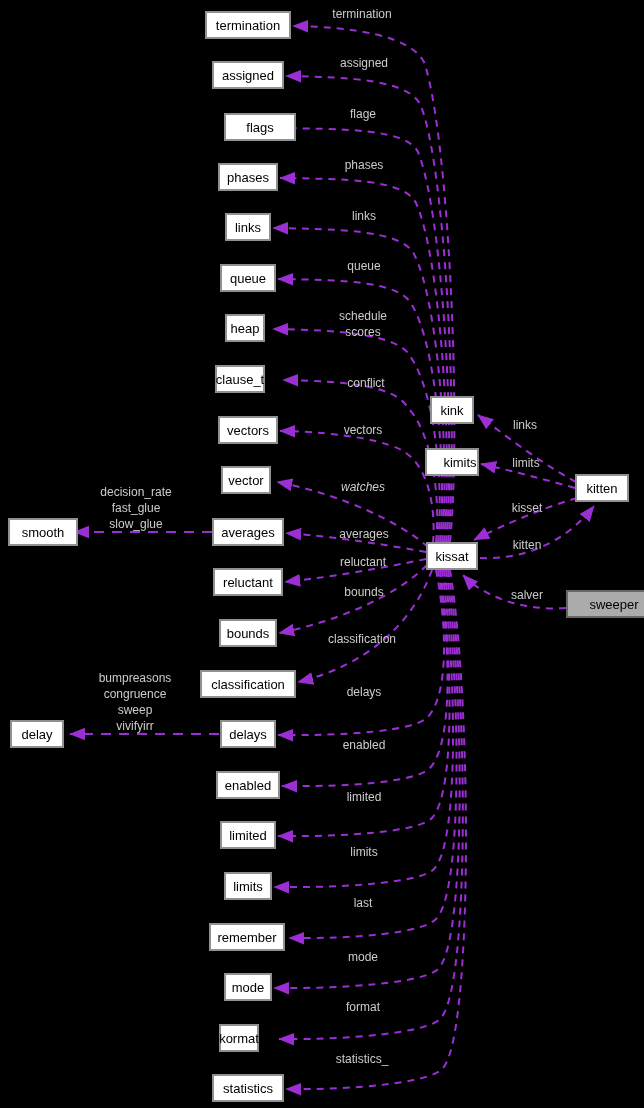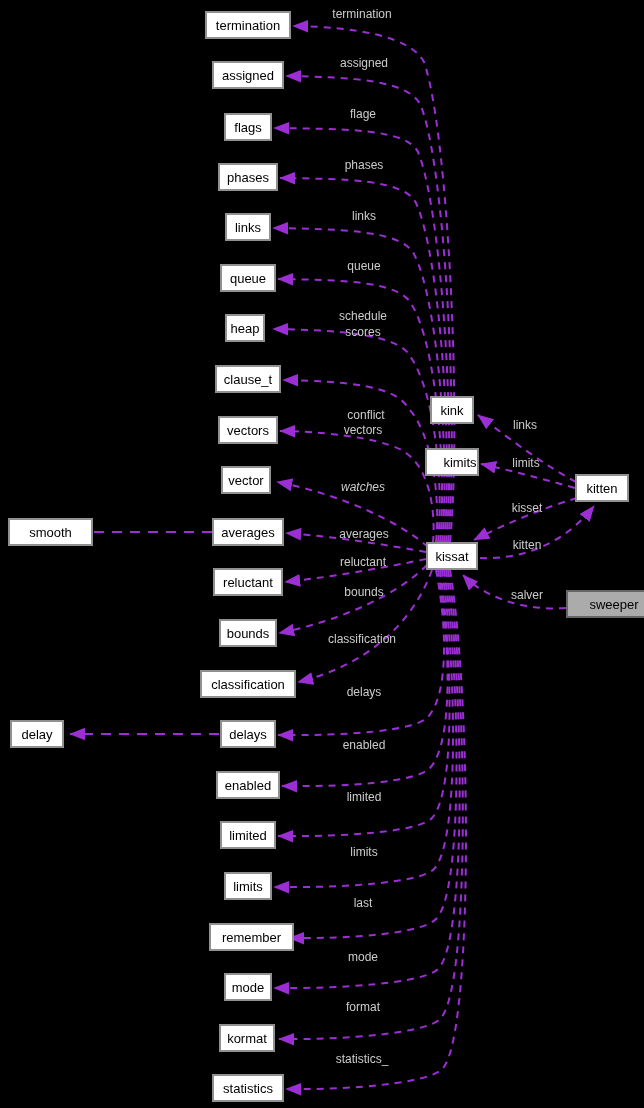--- a/index.html
+++ b/index.html
@@ -52,72 +52,79 @@
     <path class="edge" d="M575,488 C543,479 513,471 481,464" marker-end="url(#arr)" style="stroke: rgb(155, 47, 212);"></path>
     <path class="edge" d="M577,498 C543,508 505,524 474,540" marker-end="url(#arr)" style="stroke: rgb(155, 47, 212);"></path>
     <path class="edge" d="M480,558 C523,560 565,543 594,506" marker-end="url(#arr)" style="stroke: rgb(155, 47, 212);"></path>
     <path class="edge" d="M566,608 C523,611 484,597 463,575" marker-end="url(#arr)" style="stroke: rgb(155, 47, 212);"></path>
     <path class="edge long" d="M212,532 L74,532" marker-end="url(#arr)" style="stroke: rgb(155, 47, 212);"></path>
     <path class="edge long" d="M219,734 L70,734" marker-end="url(#arr)" style="stroke: rgb(155, 47, 212);"></path>
   </svg>
 
   <div class="node" style="left:205px;top:11px;width:86px;">termination</div>
   <div class="node" style="left:212px;top:61px;width:72px;">assigned</div>
-  <div class="node" style="left:224px;top:113px;width:48px;">flags</div>
+  <div class="node" style="left:224px;top:113px;width:72px;">flags</div>
   <div class="node" style="left:218px;top:163px;width:60px;">phases</div>
   <div class="node" style="left:225px;top:213px;width:46px;">links</div>
   <div class="node" style="left:220px;top:264px;width:56px;">queue</div>
   <div class="node" style="left:225px;top:314px;width:40px;">heap</div>
-  <div class="node" style="left:215px;top:365px;width:66px;">clause_t</div>
+  <div class="node" style="left:215px;top:365px;width:50px;">clause_t</div>
   <div class="node" style="left:218px;top:416px;width:60px;">vectors</div>
   <div class="node" style="left:221px;top:466px;width:50px;">vector</div>
   <div class="node" style="left:212px;top:518px;width:72px;">averages</div>
   <div class="node" style="left:213px;top:568px;width:70px;">reluctant</div>
   <div class="node" style="left:219px;top:619px;width:58px;">bounds</div>
   <div class="node" style="left:200px;top:670px;width:96px;">classification</div>
   <div class="node" style="left:220px;top:720px;width:56px;">delays</div>
   <div class="node" style="left:216px;top:771px;width:64px;">enabled</div>
   <div class="node" style="left:220px;top:821px;width:56px;">limited</div>
   <div class="node" style="left:224px;top:872px;width:48px;">limits</div>
-  <div class="node" style="left:209px;top:923px;width:85px;">remember</div>
+  <div class="node" style="left:209px;top:923px;width:76px;">remember</div>
   <div class="node" style="left:224px;top:973px;width:48px;">mode</div>
-  <div class="node" style="left:219px;top:1024px;width:56px;">kormat</div>
+  <div class="node" style="left:219px;top:1024px;width:40px;">kormat</div>
   <div class="node" style="left:212px;top:1074px;width:72px;">statistics</div>
 
-  <div class="node" style="left:8px;top:518px;width:85px;">smooth</div>
+  <div class="node" style="left:8px;top:518px;width:70px;">smooth</div>
   <div class="node" style="left:10px;top:720px;width:54px;">delay</div>
 
   <div class="node" style="left:430px;top:396px;width:44px;">kink</div>
   <div class="node" style="left:425px;top:448px;width:54px;padding-left:16px;">kimits</div>
   <div class="node" style="left:426px;top:542px;width:52px;">kissat</div>
   <div class="node" style="left:575px;top:474px;width:54px;">kitten</div>
   <div class="node highlight" style="left:566px;top:590px;width:96px;">sweeper</div>
 
   <div class="elabel" style="left:362px;top:14px;">termination</div>
   <div class="elabel" style="left:364px;top:63px;">assigned</div>
   <div class="elabel" style="left:363px;top:114px;">flage</div>
   <div class="elabel" style="left:364px;top:165px;">phases</div>
   <div class="elabel" style="left:364px;top:216px;">links</div>
   <div class="elabel" style="left:364px;top:266px;">queue</div>
   <div class="elabel" style="left:363px;top:324px;">schedule
 scores</div>
-  <div class="elabel" style="left:366px;top:383px;margin-top:32px;">conflict</div>
+  <div class="elabel" style="left:366px;top:383px;">conflict</div>
   <div class="elabel" style="left:363px;top:430px;">vectors</div>
   <div class="elabel" style="left:363px;top:487px;font-style:italic;">watches</div>
   <div class="elabel" style="left:364px;top:534px;">averages</div>
   <div class="elabel" style="left:363px;top:562px;">reluctant</div>
   <div class="elabel" style="left:364px;top:592px;">bounds</div>
   <div class="elabel" style="left:362px;top:639px;">classification</div>
   <div class="elabel" style="left:364px;top:692px;">delays</div>
   <div class="elabel" style="left:364px;top:745px;">enabled</div>
   <div class="elabel" style="left:364px;top:797px;">limited</div>
   <div class="elabel" style="left:364px;top:852px;">limits</div>
   <div class="elabel" style="left:363px;top:903px;">last</div>
   <div class="elabel" style="left:363px;top:957px;">mode</div>
   <div class="elabel" style="left:363px;top:1007px;">format</div>
   <div class="elabel" style="left:362px;top:1059px;">statistics_</div>
   <div class="elabel" style="left:525px;top:425px;">links</div>
   <div class="elabel" style="left:526px;top:463px;">limits</div>
   <div class="elabel" style="left:527px;top:508px;">kisset</div>
   <div class="elabel" style="left:527px;top:545px;">kitten</div>
   <div class="elabel" style="left:527px;top:595px;">salver</div>
+  <div class="elabel" style="left:136px;top:508px;">decision_rate
+fast_glue
+slow_glue</div>
+  <div class="elabel" style="left:135px;top:702px;">bumpreasons
+congruence
+sweep
+vivifyirr</div>
 
 </div>
 
 </body></html>

